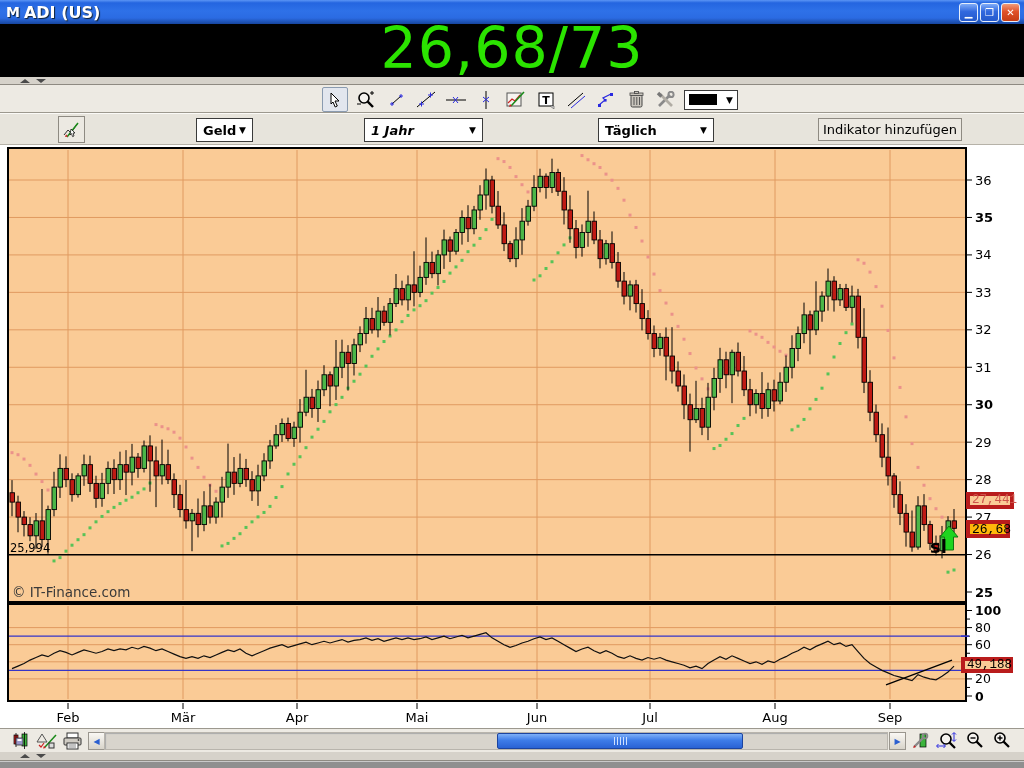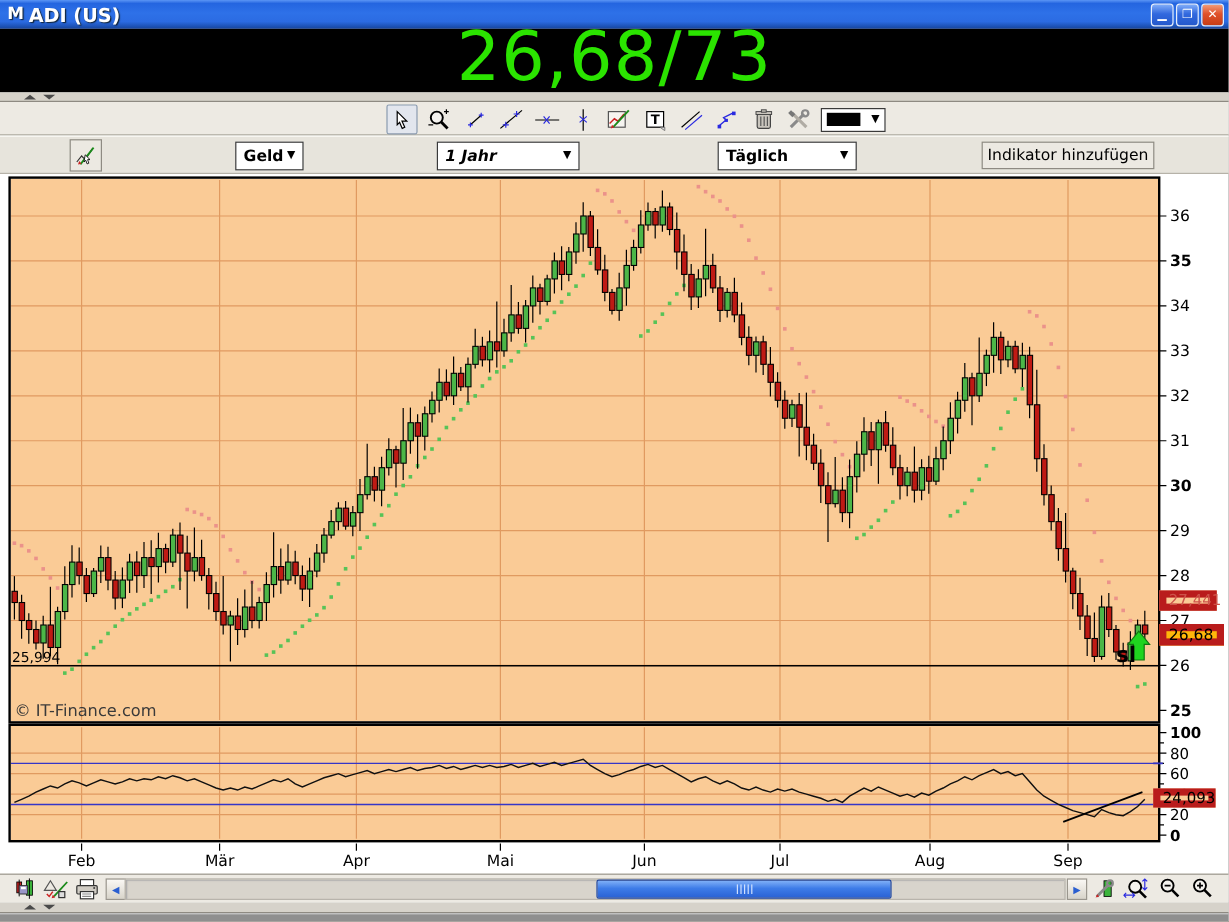--- a/index.html
+++ b/index.html
@@ -32,24 +32,24 @@
   .tool{width:24px;height:23px;display:flex;align-items:center;justify-content:center;}
   .tool.selected{border:1px solid #8a9bb0;background:#E2E6EE;border-radius:2px;}
   .controls{position:absolute;left:0;top:113px;width:1024px;height:32px;background:#E7E4DC;
     border-top:1px solid #FBFAF7;border-bottom:1px solid #B6B2A8;box-sizing:border-box;}
   .btn3d{position:absolute;background:#ECE9E2;border:1px solid #8E8A82;box-sizing:border-box;
     display:flex;align-items:center;justify-content:center;font-size:13px;color:#000;}
   .dropdown{position:absolute;background:#fff;border:1px solid #3a3a3a;box-sizing:border-box;
     display:flex;align-items:center;font-weight:bold;font-size:13px;color:#000;padding:11px 6px;}
   .dropdown .arr{margin-left:auto;font-size:9px;color:#000;}
   
-  .pricelabel{position:absolute;border:6px solid #b91c1c;box-sizing:border-box;font-size:12.5px;
-    display:flex;align-items:center;padding:0 2px;line-height:1;}
+  .pricelabel{position:absolute;border:4px solid #b91c1c;box-sizing:border-box;font-size:12.5px;
+    display:flex;align-items:center;padding:0 2px;line-height:1;font-family:Liberation Mono, monospace;}
   .lab-last{left:966px;top:492px;width:48px;height:17px;background:#FACB96;color:#CE544B;}
-  .lab-bid{left:966px;top:520px;width:54px;height:18px;background:#FFB70A;color:#000;font-size:13px;}
+  .lab-bid{left:966px;top:520px;width:44px;height:18px;background:#FFB70A;color:#000;font-size:13px;}
   .lab-rsi{left:961px;top:657px;width:52px;height:16px;background:#FACB96;color:#000;}
   .sl-note{position:absolute;left:930px;top:536px;font-size:18px;font-weight:bold;color:#000;}
   
   .bottombar{position:absolute;left:0;top:728px;width:1024px;height:24px;background:#EDEAE3;
     border-top:1px solid #9C988E;box-sizing:border-box;}
   .bicon{position:absolute;top:1px;width:22px;height:22px;display:flex;align-items:center;justify-content:center;}
   .sb-track{position:absolute;left:104px;top:3px;width:784px;height:18px;background:#D8D4CC;
     box-shadow:inset 1px 1px 1px #aaa;border:1px solid #B8B4AC;box-sizing:border-box;}
   .sb-arrow{position:absolute;top:3px;width:17px;height:18px;background:linear-gradient(180deg,#FAF8F4,#D8D4CA);
     border:1px solid #9A968E;box-sizing:border-box;display:flex;align-items:center;justify-content:center;
@@ -779,21 +779,21 @@
       <line x1="650" y1="703" x2="650" y2="709" stroke="#000"></line>
       <text x="650" y="722" font-size="13" font-family="DejaVu Sans" text-anchor="middle">Jul</text>
       <line x1="775" y1="703" x2="775" y2="709" stroke="#000"></line>
       <text x="775" y="722" font-size="13" font-family="DejaVu Sans" text-anchor="middle">Aug</text>
       <line x1="890" y1="703" x2="890" y2="709" stroke="#000"></line>
       <text x="890" y="722" font-size="13" font-family="DejaVu Sans" text-anchor="middle">Sep</text>
     </svg>
 
   <div class="pricelabel lab-last">27,441</div>
   <div class="pricelabel lab-bid">26,68</div>
-  <div class="pricelabel lab-rsi">24,093</div>
+  <div class="pricelabel lab-rsi">49,188</div>
   <div class="sl-note">sl</div>
 
   <div class="bottombar">
     <span class="bicon" style="left:10px;">
       <svg width="20" height="20">
           <rect x="3" y="4" width="4" height="9" fill="#C22" stroke="#000" stroke-width="0.7"></rect>
           <line x1="5" y1="2" x2="5" y2="16" stroke="#000" stroke-width="0.8"></line>
           <rect x="11" y="3" width="5" height="12" fill="#3CB43C" stroke="#000" stroke-width="0.7"></rect>
           <line x1="13.5" y1="1" x2="13.5" y2="18" stroke="#000" stroke-width="0.8"></line>
           <rect x="5" y="7" width="7" height="7" fill="#9A96C8" stroke="#333" stroke-width="0.8"></rect>

